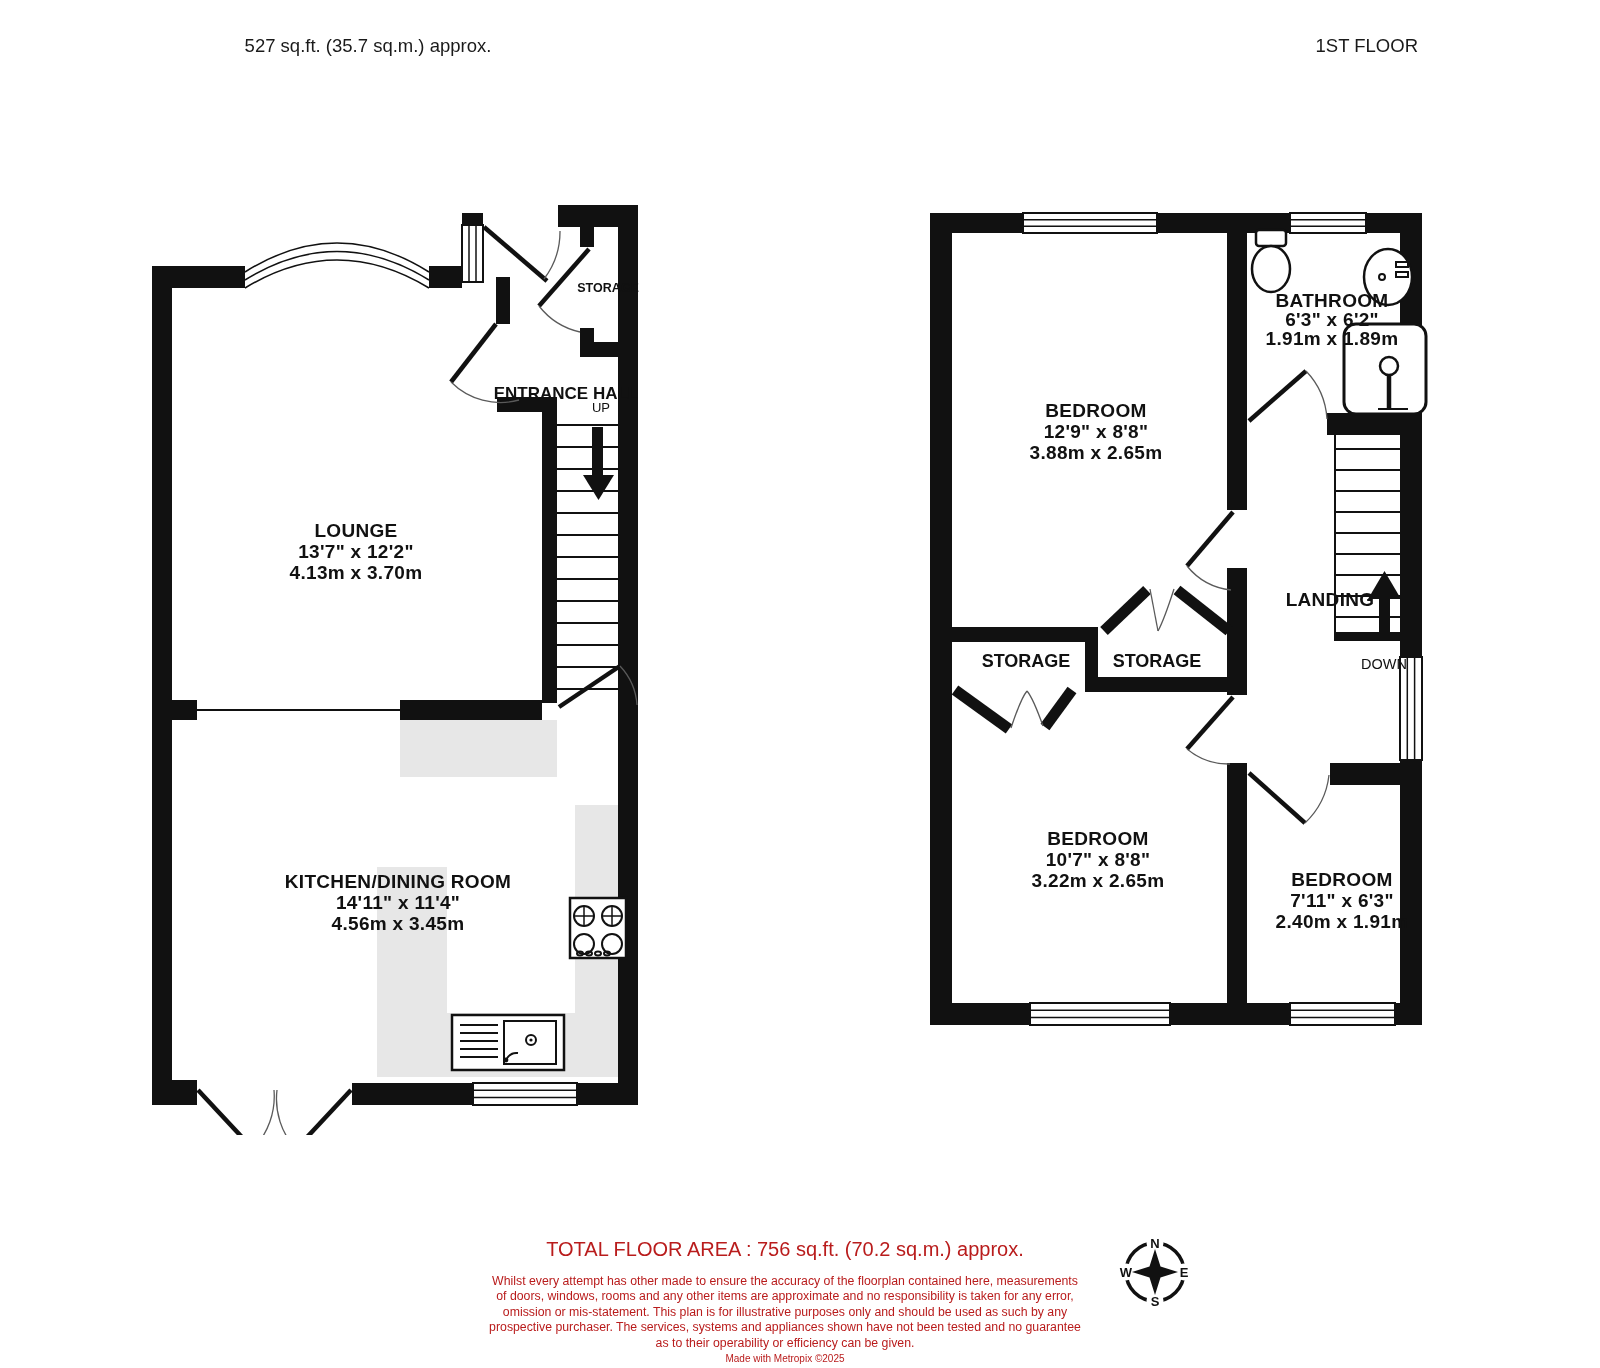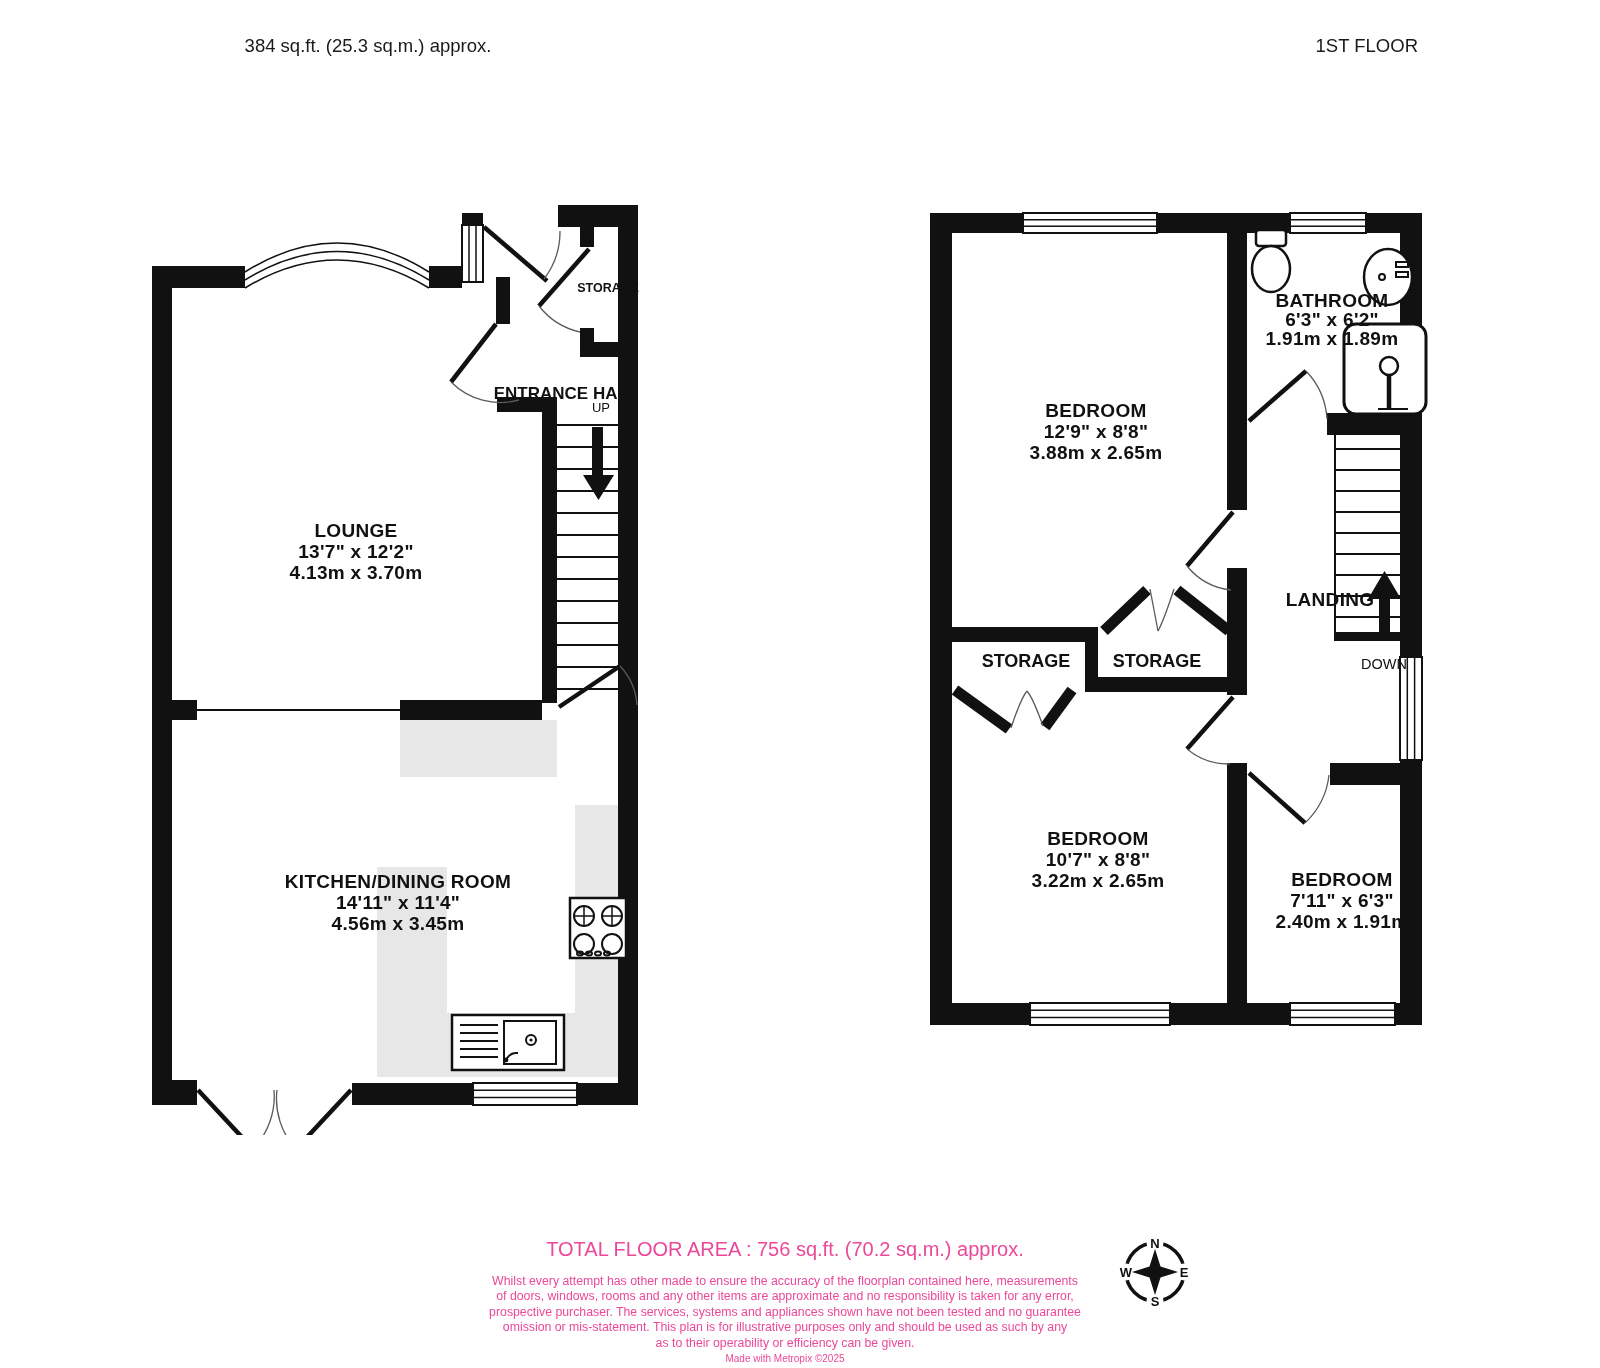--- a/index.html
+++ b/index.html
@@ -2,21 +2,21 @@
 <html><head>
 <meta charset="utf-8">
 <style>
   html,body{margin:0;padding:0;background:#ffffff;}
   .canvas{position:relative;width:1600px;height:1368px;background:#ffffff;
           font-family:"Liberation Sans",sans-serif;color:#111;overflow:hidden;}
   .floor-header{position:absolute;width:500px;text-align:center;
                 font-size:18.5px;line-height:19.5px;color:#1a1a1a;}
   .floor-header div{margin:0;}
   .plan-svg{position:absolute;}
-  .footer{position:absolute;left:385px;top:1238px;width:800px;text-align:center;color:#ec4899;}
+  .footer{position:absolute;left:385px;top:1238px;width:800px;text-align:center;color:#b91c1c;}
   .total-area{font-size:20px;line-height:22px;margin-bottom:14px;}
   .disclaimer{font-size:12.3px;line-height:15.4px;}
   .credit{font-size:10px;line-height:15.4px;}
   
   .wall{fill:#111111;}
   .cnt{fill:#e7e7e7;}
   .winbox{fill:#ffffff;stroke:#111111;stroke-width:2;}
   .winline{stroke:#111111;stroke-width:1.5;fill:none;}
   .leaf{stroke:#111111;stroke-width:4.5;fill:none;}
   .thickleaf{stroke:#111111;stroke-width:11;fill:none;}
@@ -31,21 +31,21 @@
   .lbl-reg{font-family:"Liberation Sans",sans-serif;font-weight:400;font-size:13px;fill:#111;}
   .lbl-reg2{font-family:"Liberation Sans",sans-serif;font-weight:400;font-size:14.5px;fill:#111;}
   .cmp{font-family:"Liberation Sans",sans-serif;font-weight:700;font-size:13px;fill:#111;}
 </style>
 </head>
 <body>
 
 <div class="canvas">
 
   <div class="floor-header" style="left:118px;top:36px;">
-    <div>384 sq.ft. (25.3 sq.m.) approx.</div>
+    <div>527 sq.ft. (35.7 sq.m.) approx.</div>
   </div>
   <div class="floor-header" style="left:918px;top:36px;text-align:right;">
     <div>1ST FLOOR</div>
   </div>
 
   <svg class="plan-svg" style="left:140px;top:195px;" width="520" height="940" viewBox="140 195 520 940">
 
     <g>
       <rect class="cnt" x="400" y="720" width="157" height="57"></rect>
       <rect class="cnt" x="377" y="867" width="70" height="210"></rect>
@@ -304,22 +304,22 @@
     <text class="lbl-st" x="1157" y="667" text-anchor="middle">STORAGE</text>
     <text class="lbl" x="1330" y="606" text-anchor="middle">LANDING</text>
     <text class="lbl-reg2" x="1384" y="669" text-anchor="middle">DOWN</text>
   </svg>
 
   <div class="footer">
     <div class="total-area">TOTAL FLOOR AREA : 756 sq.ft. (70.2 sq.m.) approx.</div>
     <div class="disclaimer">
       <div>Whilst every attempt has other made to ensure the accuracy of the floorplan contained here, measurements</div>
       <div>of doors, windows, rooms and any other items are approximate and no responsibility is taken for any error,</div>
+      <div>omission or mis-statement. This plan is for illustrative purposes only and should be used as such by any</div>
       <div>prospective purchaser. The services, systems and appliances shown have not been tested and no guarantee</div>
-      <div>omission or mis-statement. This plan is for illustrative purposes only and should be used as such by any</div>
       <div>as to their operability or efficiency can be given.</div>
     </div>
     <div class="credit">Made with Metropix ©2025</div>
   </div>
 
   <svg class="plan-svg" style="left:1105px;top:1222px;" width="100" height="100" viewBox="0 0 100 100">
     <circle cx="50" cy="50" r="29" fill="none" stroke="#111" stroke-width="3.5"></circle>
     <circle cx="50" cy="21" r="8.5" fill="#ffffff"></circle>
     <circle cx="79" cy="50" r="8.5" fill="#ffffff"></circle>
     <circle cx="50" cy="79" r="8.5" fill="#ffffff"></circle>

